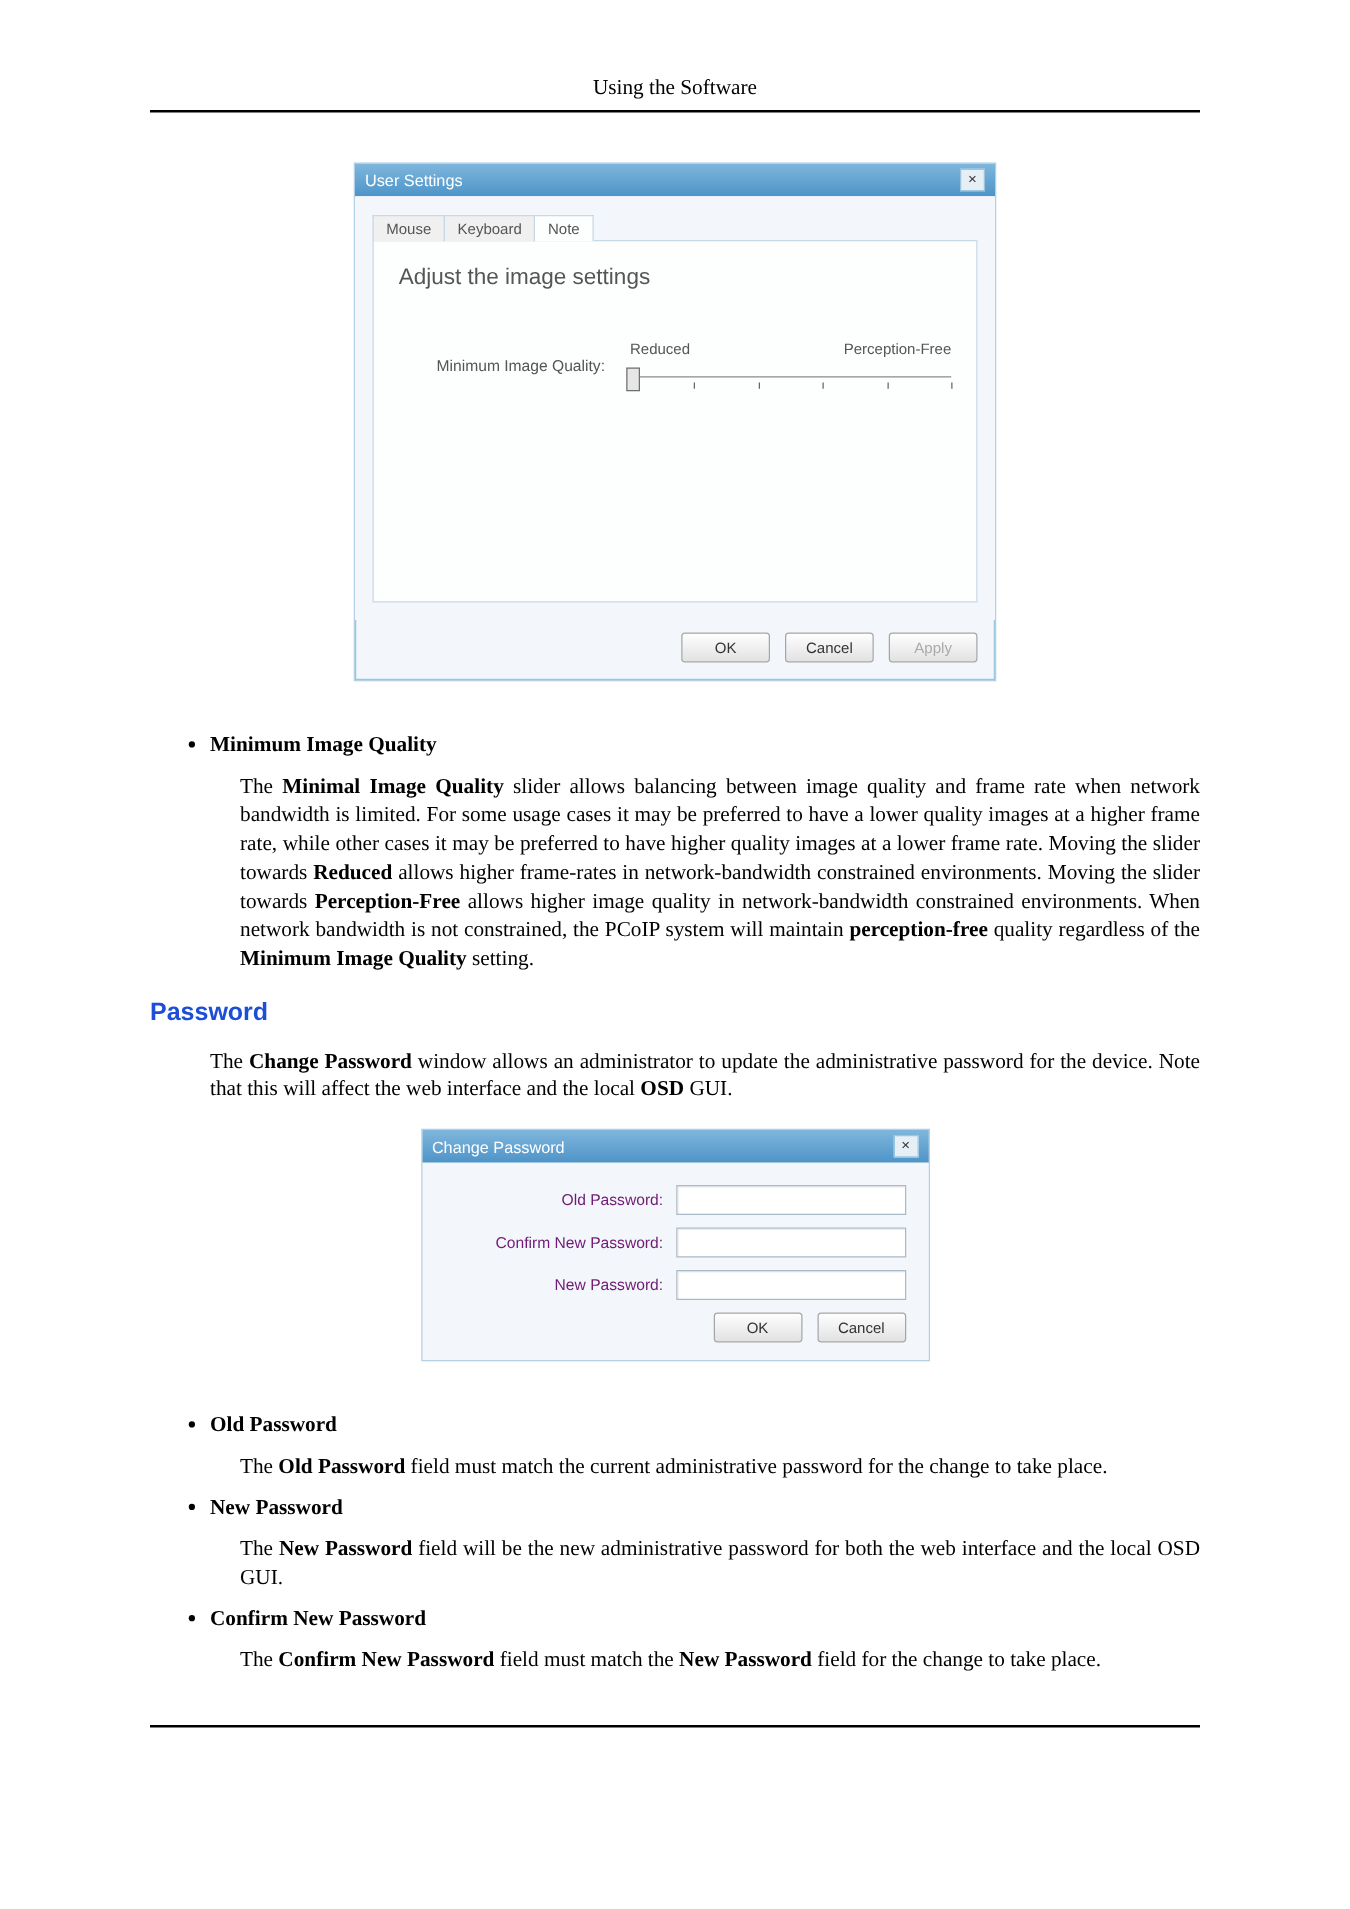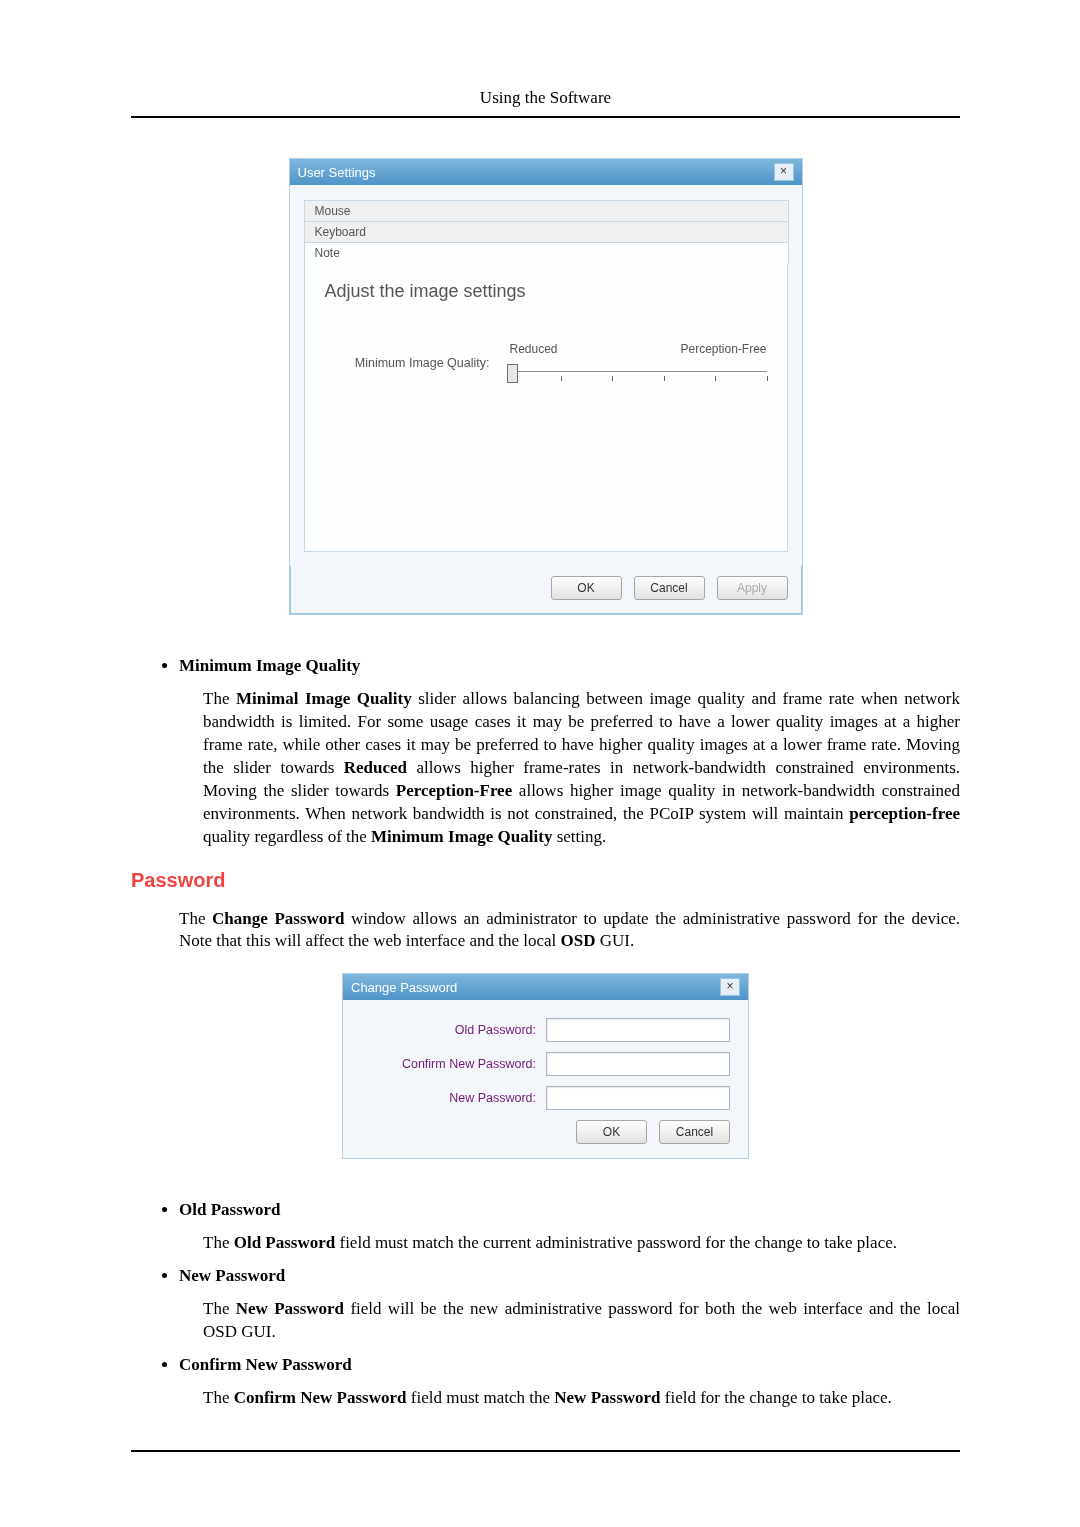--- a/index.html
+++ b/index.html
@@ -4,22 +4,21 @@
 <style>
   body {
     margin: 0;
     padding: 0;
     background: #fff;
     font-family: "Times New Roman", Times, serif;
     color: #000;
     width: 1080px;
   }
   .page {
-    padding: 88px 120px 60px 120px;
-    margin-left: 11px;
+    padding: 60px 120px 60px 120px;
   }
   .header-title {
     text-align: center;
     font-size: 17px;
     padding-bottom: 8px;
     border-bottom: 2px solid #000;
     margin-bottom: 40px;
   }
 
   
@@ -54,21 +53,20 @@
     cursor: pointer;
   }
   .us-body {
     padding: 14px;
     background: #f3f7fb;
   }
   .us-tabs {
     display: flex;
     position: relative;
     top: 1px;
-    flex-direction: column;
   }
   .us-tab {
     border: 1px solid #c7d8e6;
     border-bottom: none;
     background: #f0f0f0;
     padding: 3px 10px;
     font-size: 12px;
     color: #555;
     margin-right: -1px;
     cursor: pointer;
@@ -217,21 +215,21 @@
   }
   .bullet-body {
     margin-left: 24px;
     margin-bottom: 10px;
     font-family: Liberation Serif, serif;
   }
   h3.section-header {
     font-family: Arial, Helvetica, sans-serif;
     font-weight: bold;
     font-size: 20px;
-    color: #ef4444;
+    color: #1d4ed8;
     margin: 20px 0 16px 0;
   }
   .section-intro {
     margin-left: 48px;
     margin-bottom: 20px;
   }
   .footer-rule {
     border-top: 2px solid #000;
     margin-top: 40px;
   }

